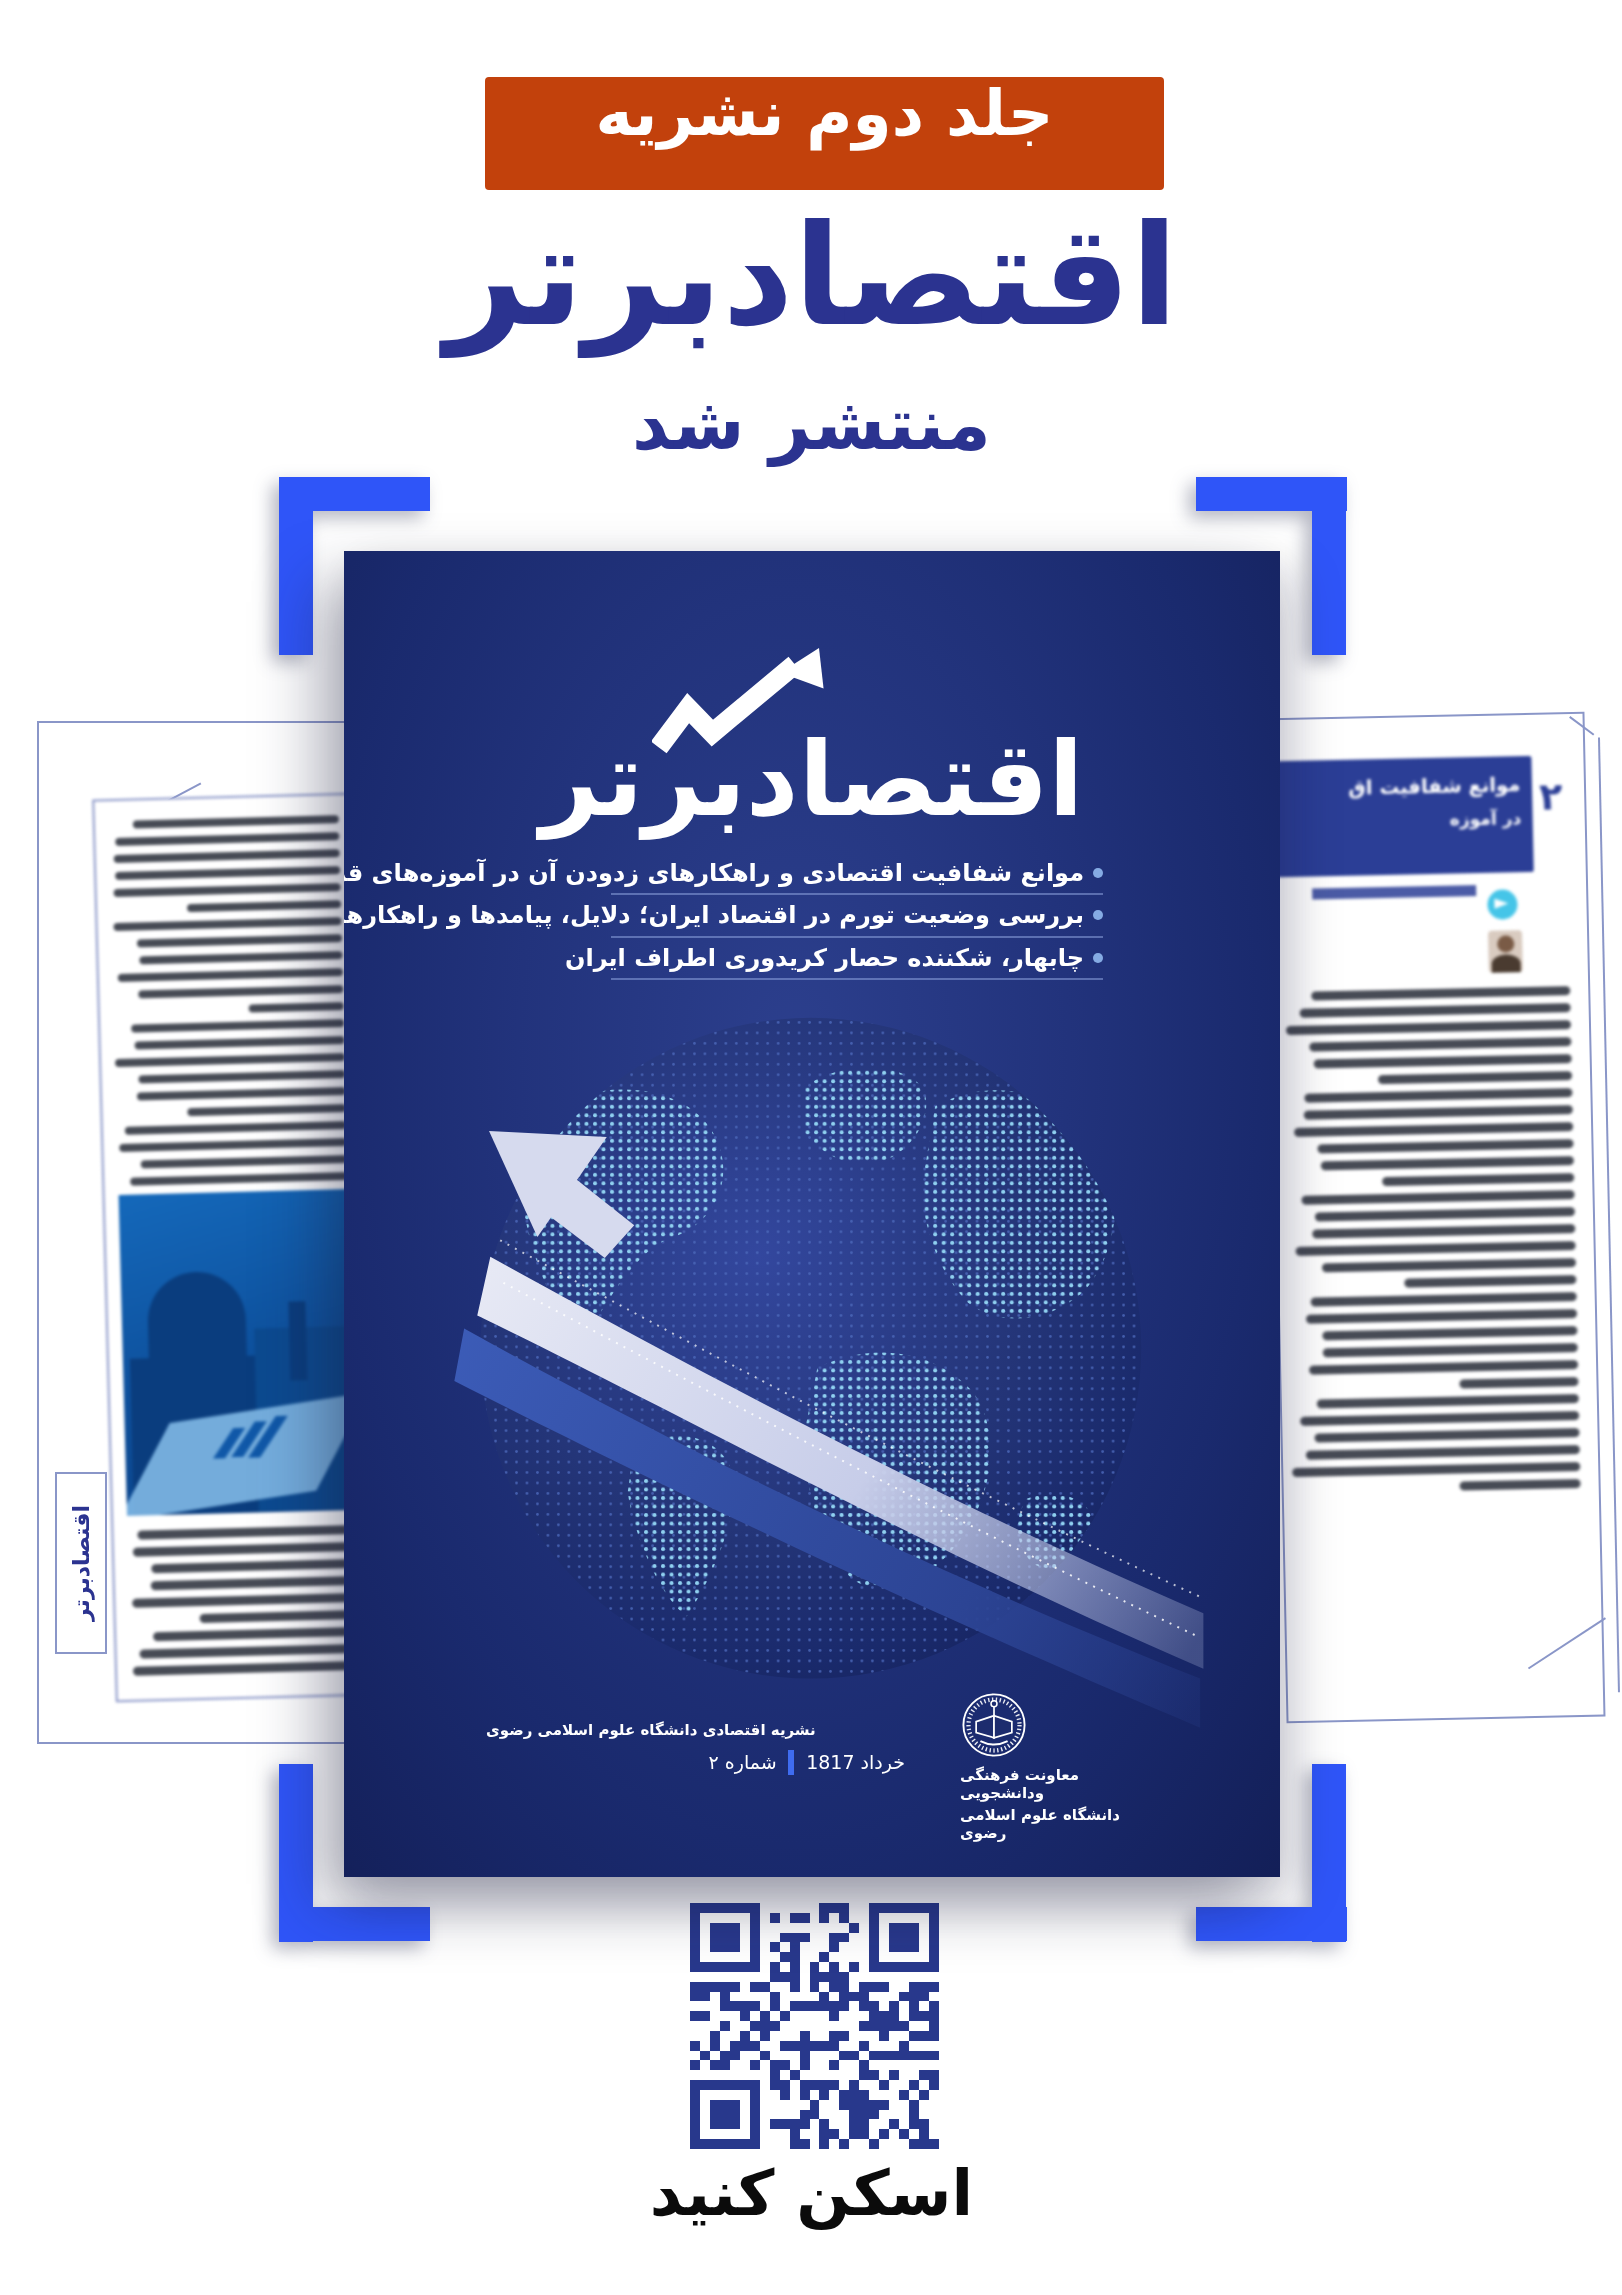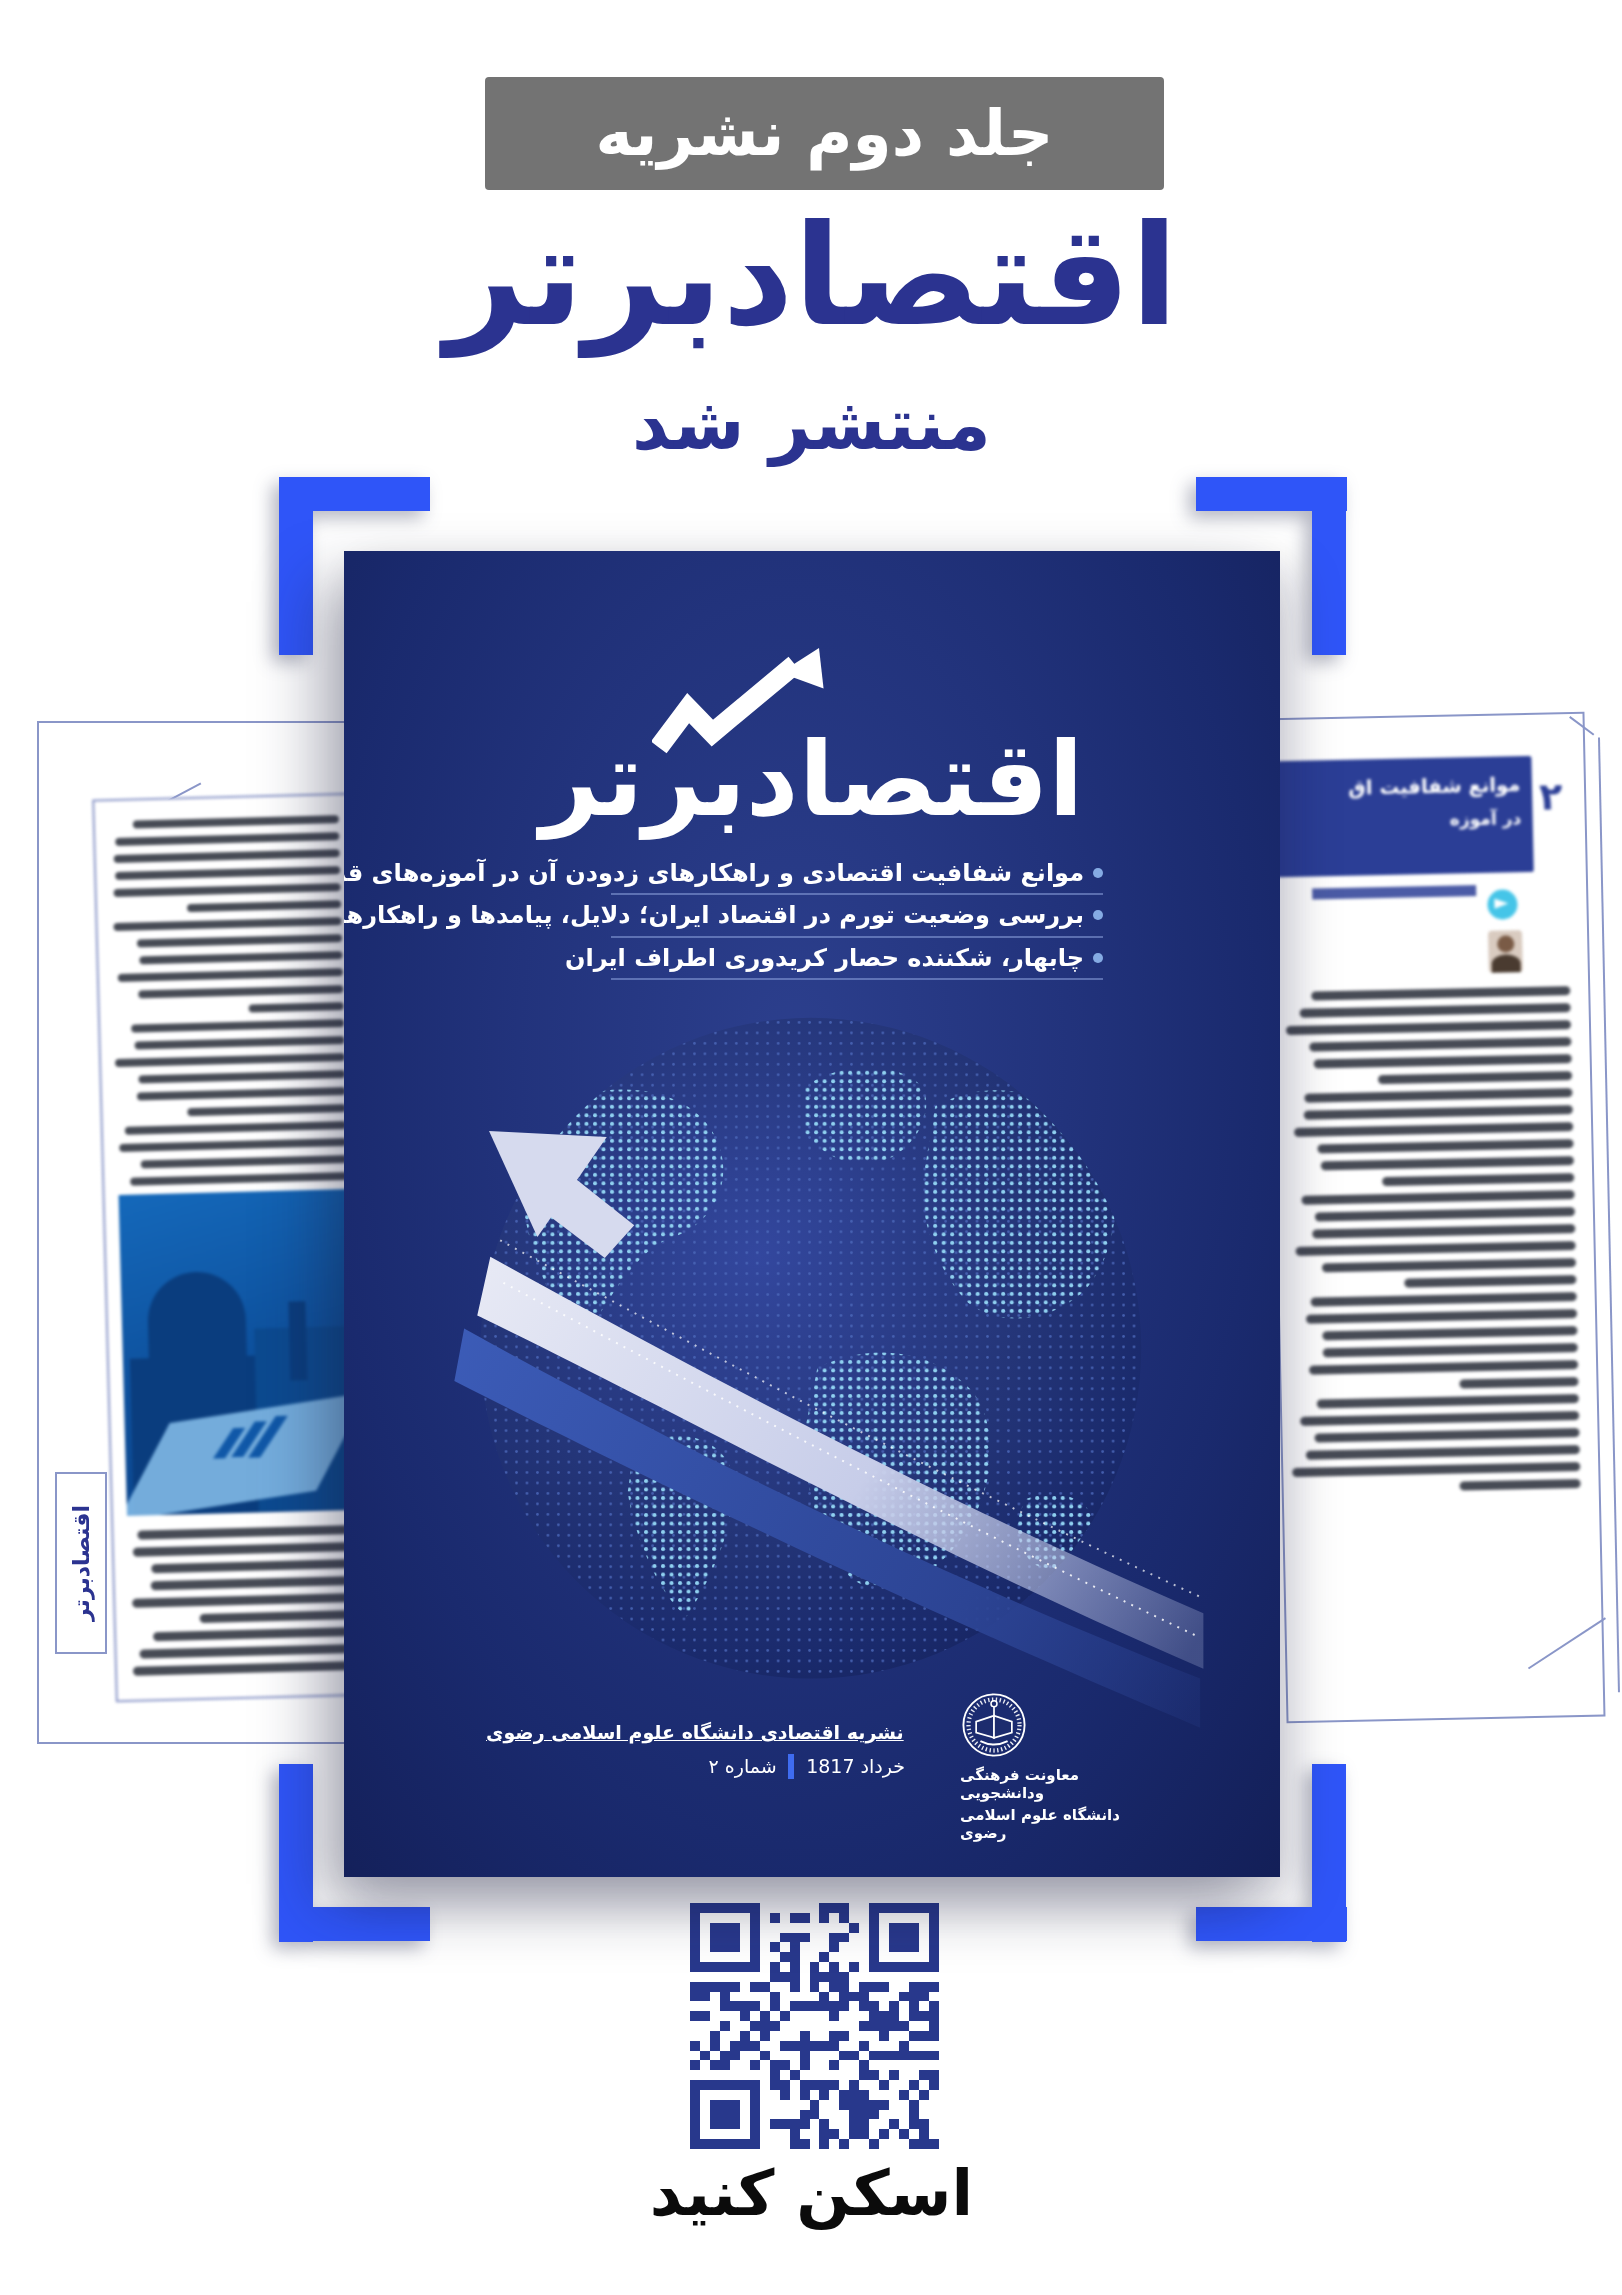--- a/index.html
+++ b/index.html
@@ -1,22 +1,22 @@
 <!DOCTYPE html>
 <html lang="fa" style="font-size:10.5px"><head>
 <meta charset="utf-8">
 <style>
   html,body{margin:0;padding:0;}
   body{width:1623px;height:2295px;position:relative;background:#ffffff;overflow:hidden;
        font-family:"DejaVu Sans", sans-serif;}
   .abs{position:absolute;}
 
   
-  .banner{left:485px;top:77px;width:679px;height:113px;background:#737373;border-radius:3.9px;
-          display:flex;align-items:center;justify-content:center;}
+  .banner{left:485px;top:77px;width:679px;height:113px;background:#c2410c;border-radius:3.9px;
+          display:flex;justify-content:center;}
   .banner span{color:#ffffff;font-size:63px;font-weight:bold;direction:rtl;}
   .big-title{left:0;top:200px;width:1623px;text-align:center;color:#2b3390;
              font-size:139px;font-weight:bold;direction:rtl;line-height:1.1;}
   .sub-title{left:0;top:381px;width:1623px;text-align:center;color:#2b3390;
              font-size:72px;font-weight:bold;direction:rtl;line-height:1.2;}
 
   
   .page{background:#ffffff;border:2px solid #8a96c8;z-index:1;}
   .page-content{filter:blur(1.6px);}
   .tline{background:#474b55;height:8.5px;border-radius:4.6px;margin-bottom:8.5px;}
@@ -66,21 +66,21 @@
          box-shadow:-26px 29.4px 59px rgba(25,30,60,.35), 16.4px 19.6px 46px rgba(25,30,60,.18);overflow:hidden;}
   .logo-text{left:0;top:169px;width:100%;text-align:center;color:#ffffff;font-size:103px;
              font-weight:bold;direction:rtl;line-height:1.15;}
   .articles{left:267px;top:302px;width:492px;direction:rtl;}
   .article-row{display:flex;align-items:center;gap:9.2px;padding-top:5.9px;}
   .article-row .dot{width:9.8px;height:9.8px;border-radius:50%;background:#85abe3;flex:0 0 auto;}
   .article-row .txt{color:#ffffff;font-size:24px;font-weight:bold;white-space:nowrap;}
   .article-sep{height:2px;background:rgba(150,172,230,.5);margin-top:6.5px;}
   .globe-svg{left:94px;top:424px;width:785px;height:753px;}
   .journal-block{left:142px;top:1170px;width:419px;direction:rtl;text-align:left;color:#fff;}
-  .journal-line{font-size:19px;font-weight:bold;text-decoration:underline;}
+  .journal-line{font-size:15px;font-weight:bold;}
   .issue-line{margin-top:10.5px;font-size:19px;display:flex;align-items:center;gap:11.8px;flex-direction:row-reverse;justify-content:flex-end;}
   .issue-line .vbar{display:inline-block;width:5.9px;height:25px;background:#3f6cf0;}
   .org-block{left:616px;top:1140px;width:196px;text-align:left;color:#fff;direction:rtl;}
   .org-block .line{font-size:15px;font-weight:bold;margin-top:4.6px;}
 
   
   #qr{left:690px;top:1903px;width:249px;height:246px;display:grid;
       grid-template-columns:repeat(25,1fr);grid-template-rows:repeat(25,1fr);z-index:2;}
   #qr .on{background:#28388c;}
   .scan-label{left:0;top:2157px;width:1623px;text-align:center;color:#0b0b0b;

